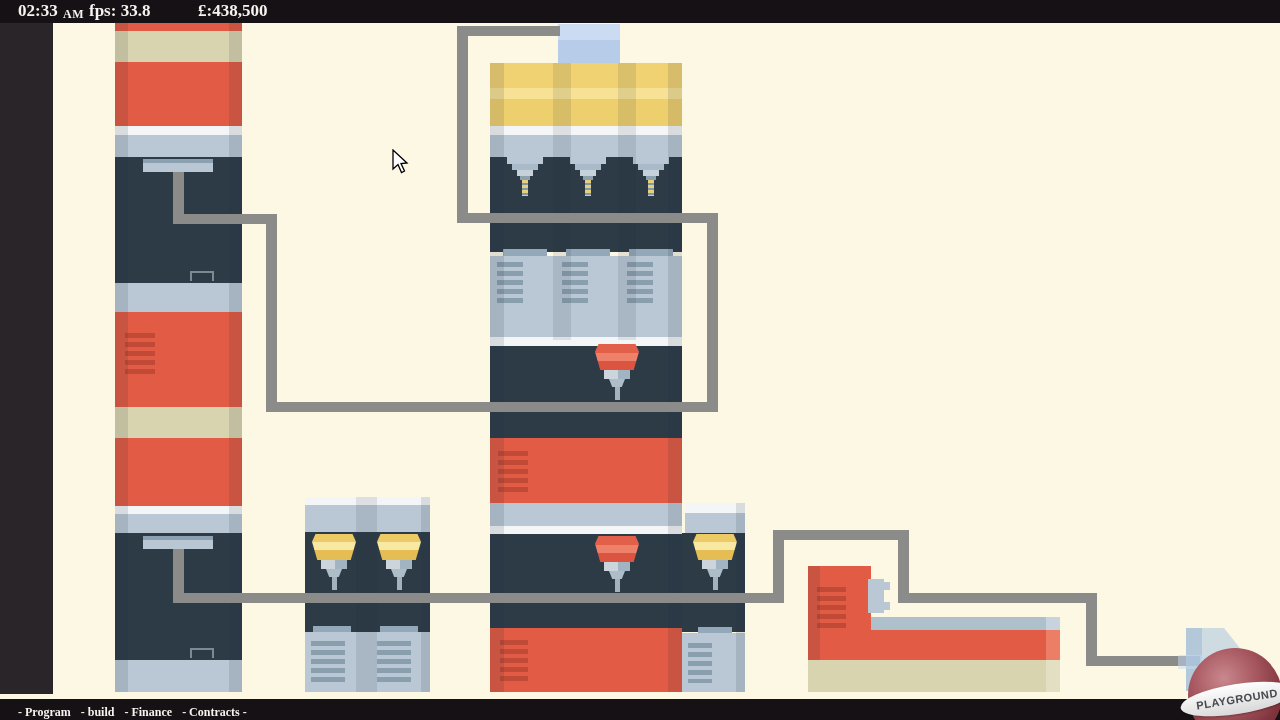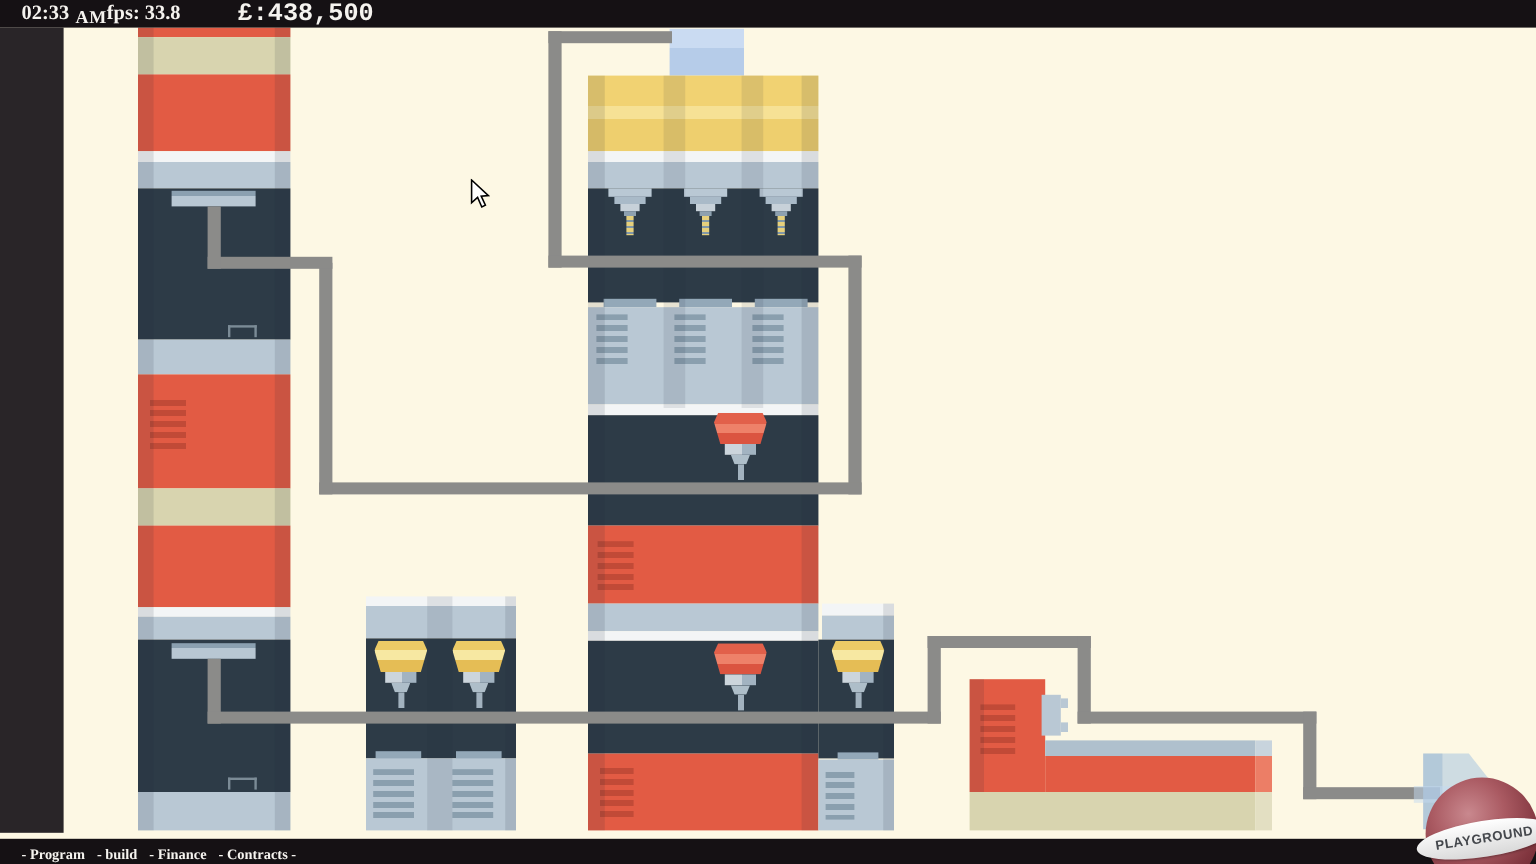--- a/index.html
+++ b/index.html
@@ -217,23 +217,23 @@
   <div class="pipe" style="left:1086px;top:656px;width:114px;height:10px;"></div>
 
   <svg class="abs" style="left:1178px;top:625px;" width="72" height="70" viewBox="0 0 72 70">
     <polygon points="8,3 46,3 69,32 69,66 8,66" fill="rgba(168,196,224,0.55)"></polygon>
     <rect x="8" y="3" width="16" height="63" fill="rgba(140,172,205,0.40)"></rect>
     <rect x="0" y="30" width="69" height="14" fill="rgba(195,218,240,0.5)"></rect>
   </svg>
 
   <div class="bar" id="topbar">
     <span style="left:18px;top:1px;font-size:17px;">02:33</span>
-    <span style="left:63px;top:7px;font-size:15px;letter-spacing:0.5px;">AM</span>
+    <span style="left:63px;top:7px;font-size:12px;letter-spacing:0.5px;">AM</span>
     <span style="left:89px;top:1px;font-size:17px;">fps: 33.8</span>
-    <span style="left:198px;top:1px;font-size:21px;font-family:Liberation Mono, monospace;">£:438,500</span>
+    <span style="left:198px;top:1px;font-size:17px;">£:438,500</span>
   </div>
 
   <div class="bar" id="bottombar">
     <span style="margin-left:18px;">- Program</span>
     <span>- build</span>
     <span>- Finance</span>
     <span>- Contracts -</span>
   </div>
 
   <div id="wm-ball"></div>

